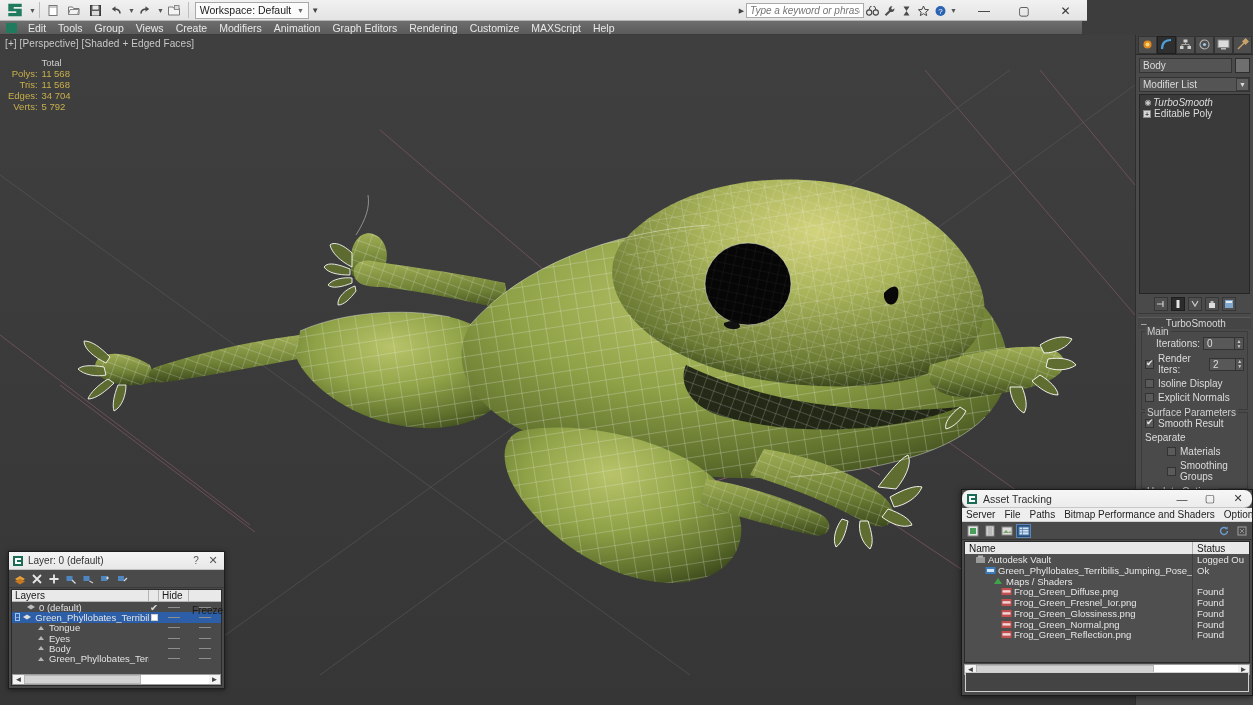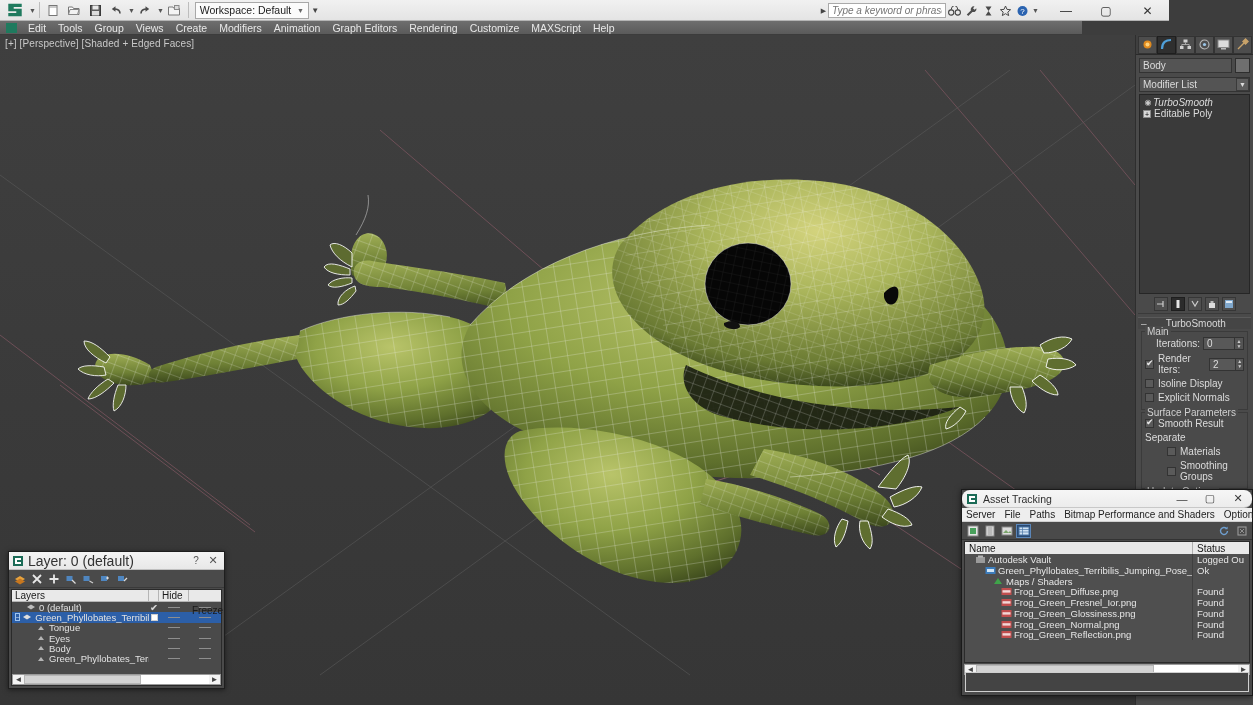--- a/index.html
+++ b/index.html
@@ -9,21 +9,21 @@
     font-family: "Liberation Sans", sans-serif;
     font-size: 11px;
     overflow: hidden;
     color: #d8d8d8;
     -webkit-font-smoothing: antialiased;
   }
   #app { position: relative; width: 1253px; height: 705px; }
 
   
   .titlebar {
-    position: absolute; top: 0; left: 0; width: 1169px; height: 21px;
+    position: absolute; top: 0; left: 0; width: 1087px; height: 21px;
     background: linear-gradient(#f1f1f1, #e4e4e4);
     border-bottom: 1px solid #b4b4b4;
     display: flex; align-items: center;
   }
   .max-logo {
     width: 26px; height: 19px; margin-left: 2px;
     display: flex; align-items: center; justify-content: center;
   }
   .logo-s {
     width: 16px; height: 15px;
@@ -210,21 +210,21 @@
     position: absolute; left: 8px; top: 551px; width: 217px; height: 138px;
     background: #4a4a4a; border: 1px solid #1e1e1e;
     box-shadow: 0 1px 5px rgba(0,0,0,0.5);
   }
   .lw-title {
     height: 18px; background: linear-gradient(#f4f4f4,#e8e8e8);
     display: flex; align-items: center; padding: 0 2px; color: #222;
     border-bottom: 1px solid #c0c0c0;
   }
   .lw-ticon { width:14px;height:14px; display:flex;align-items:center;justify-content:center;margin-right:3px;}
-  .lw-ttext { flex: 1; font-size: 14px; color: #333; }
+  .lw-ttext { flex: 1; font-size: 10px; color: #333; }
   .lw-help { width: 16px; text-align: center; font-size: 10px; color: #555; }
   .lw-close { width: 18px; text-align: center; font-size: 11px; color: #555; }
   .lw-toolbar {
     height: 18px; display: flex; align-items: center; gap: 4px; padding: 2px 4px;
     background: #4a4a4a; border-bottom: 1px solid #3a3a3a;
   }
   .ltool { width: 13px; height: 13px; display:flex;align-items:center;justify-content:center; }
   .lw-grid { margin: 1px 2px; background: #444; border: 1px solid #2a2a2a; }
   .lw-header {
     display: flex; height: 12px; background: #e9e9e9; color: #1a1a1a;
@@ -566,20 +566,46 @@
 
         <g stroke="#ffffff" stroke-width="0.7" fill="none" opacity="0.55">
           <path d="M470 290 C520 232 610 196 710 190"></path>
           <path d="M985 382 C950 418 880 436 790 442"></path>
           <path d="M300 296 C340 278 400 272 450 282"></path>
         </g>
       </svg>
     </div>
 
     <div class="vp-label">[+] [Perspective] [Shaded + Edged Faces]</div>
+    <div class="stats">
+      <table>
+        <tbody>
+            <tr>
+              <td class="lbl"></td>
+              <td class="tot">Total</td>
+            </tr>
+        <tr>
+              <td class="lbl">Polys:</td>
+            <td>11 568</td>
+            </tr>
+        <tr>
+              <td class="lbl">Tris:</td>
+            <td>11 568</td>
+            </tr>
+        <tr>
+              <td class="lbl">Edges:</td>
+            <td>34 704</td>
+            </tr>
+        <tr>
+              <td class="lbl">Verts:</td>
+            <td>5 792</td>
+            </tr>
+      </tbody>
+        </table>
+    </div>
   </div>
 
   <div class="cmdpanel">
     <div class="cp-tabs">
       <div class="cp-tab">
         <svg width="13" height="13" viewBox="0 0 13 13">
             <circle cx="6.5" cy="6.5" r="4" fill="#e08a1e"></circle>
             <circle cx="6.5" cy="6.5" r="2" fill="#ffd27a"></circle>
           </svg>
       </div>

